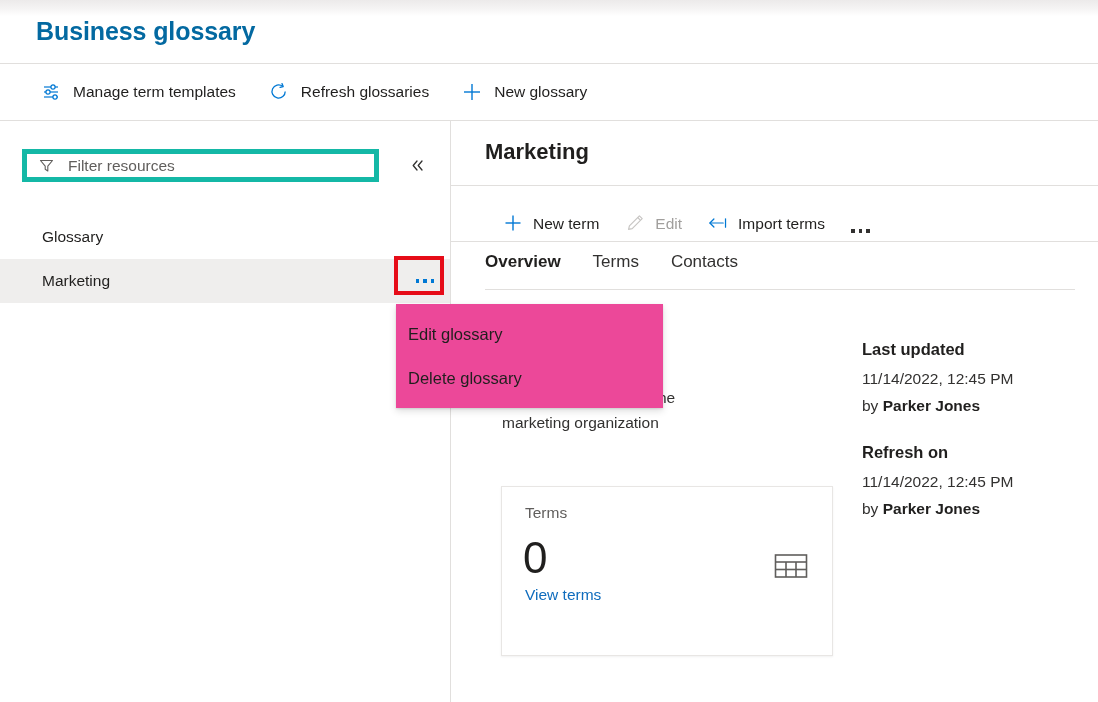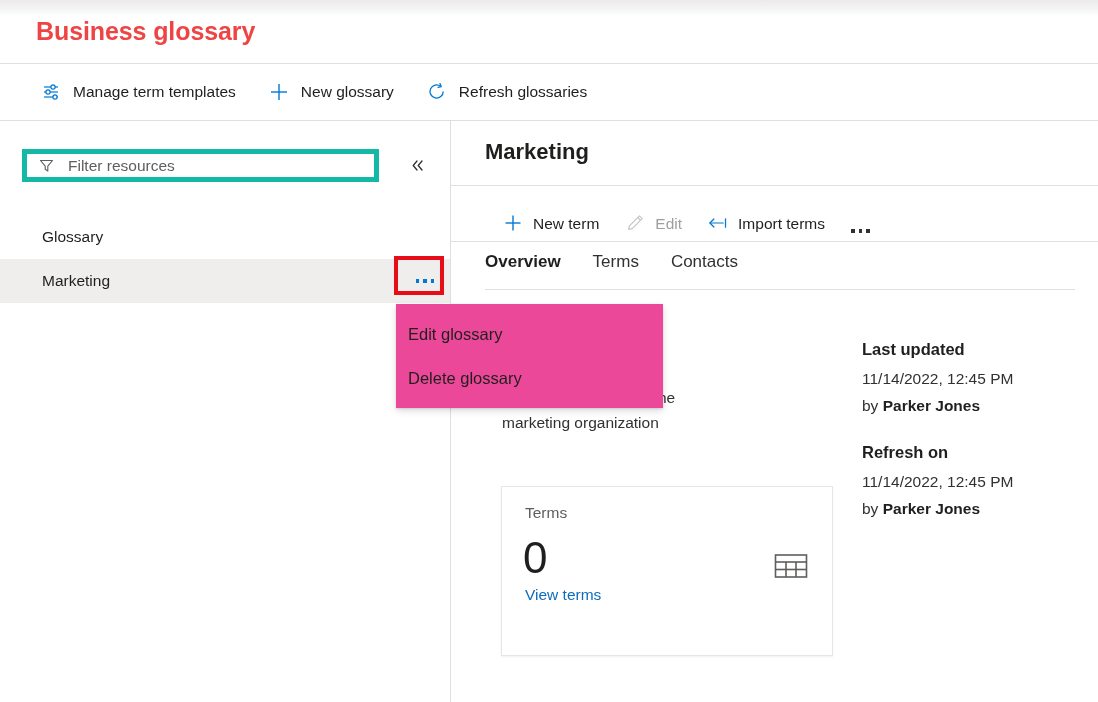--- a/index.html
+++ b/index.html
@@ -20,21 +20,21 @@
   
   .top-gradient {
     position: absolute; left: 0; top: 0; width: 1098px; height: 16px;
     background: linear-gradient(to bottom, #eceaea 0%, #f5f4f4 55%, #ffffff 100%);
   }
 
   
   .page-title {
     position: absolute; left: 36px; top: 14px;
     font-size: 25px; font-weight: 600; letter-spacing: -0.1px;
-    color: #ef4444; line-height: 34px;
+    color: #0369a1; line-height: 34px;
   }
 
   
   .divider-h {
     position: absolute; left: 0; width: 1098px; height: 1px;
     background: #e1dfdd;
   }
   #div-under-title { top: 63px; }
   #div-under-cmdbar { top: 120px; }
 
@@ -205,36 +205,36 @@
           <circle cx="12" cy="5" r="2.1" fill="#fff"></circle>
           <circle cx="7" cy="10" r="2.1" fill="#fff"></circle>
           <circle cx="14" cy="15" r="2.1" fill="#fff"></circle>
         </svg>
       </span>
       <span>Manage term templates</span>
     </div>
 
     <div class="cmd">
       <span class="gi">
+        <svg width="20" height="20" viewBox="0 0 20 20" fill="none" stroke="#0078d4" stroke-width="1.3">
+          <path d="M16.2 9.4 A6.6 6.6 0 1 1 13.6 4.2"></path>
+          <path d="M13.0 1.6 L14.2 4.6 L11.1 5.3" stroke-linejoin="round" stroke-linecap="round"></path>
+        </svg>
+      </span>
+      <span>Refresh glossaries</span>
+    </div>
+
+    <div class="cmd">
+      <span class="gi">
         <svg width="22" height="22" viewBox="0 0 22 22" stroke="#0078d4" stroke-width="1.4">
           <line x1="11" y1="3" x2="11" y2="19"></line>
           <line x1="3" y1="11" x2="19" y2="11"></line>
         </svg>
       </span>
       <span>New glossary</span>
-    </div>
-
-    <div class="cmd">
-      <span class="gi">
-        <svg width="20" height="20" viewBox="0 0 20 20" fill="none" stroke="#0078d4" stroke-width="1.3">
-          <path d="M16.2 9.4 A6.6 6.6 0 1 1 13.6 4.2"></path>
-          <path d="M13.0 1.6 L14.2 4.6 L11.1 5.3" stroke-linejoin="round" stroke-linecap="round"></path>
-        </svg>
-      </span>
-      <span>Refresh glossaries</span>
     </div>
 
   </div>
 
   <div class="divider-h" id="div-under-cmdbar"></div>
 
   <div class="left-pane">
 
     <div class="filter-wrap">
       <span class="funnel">

